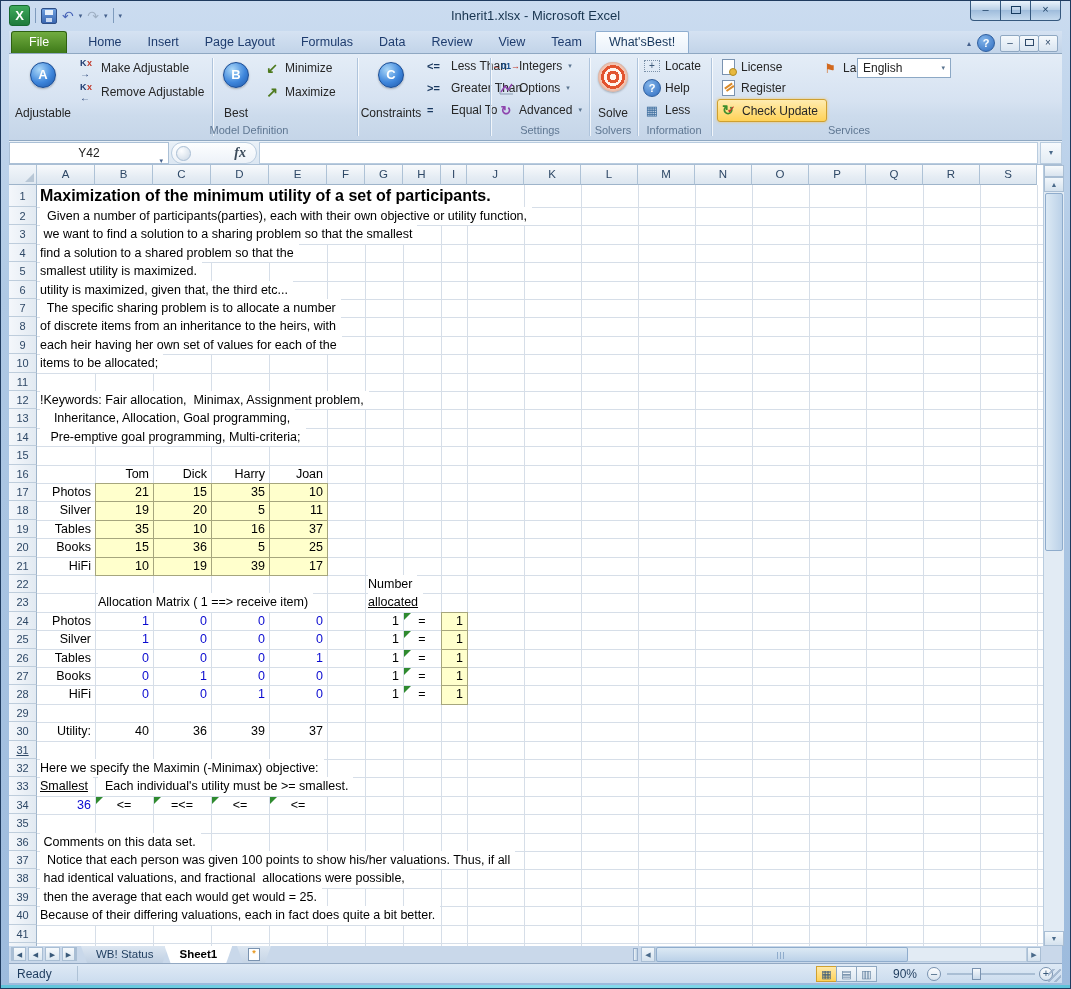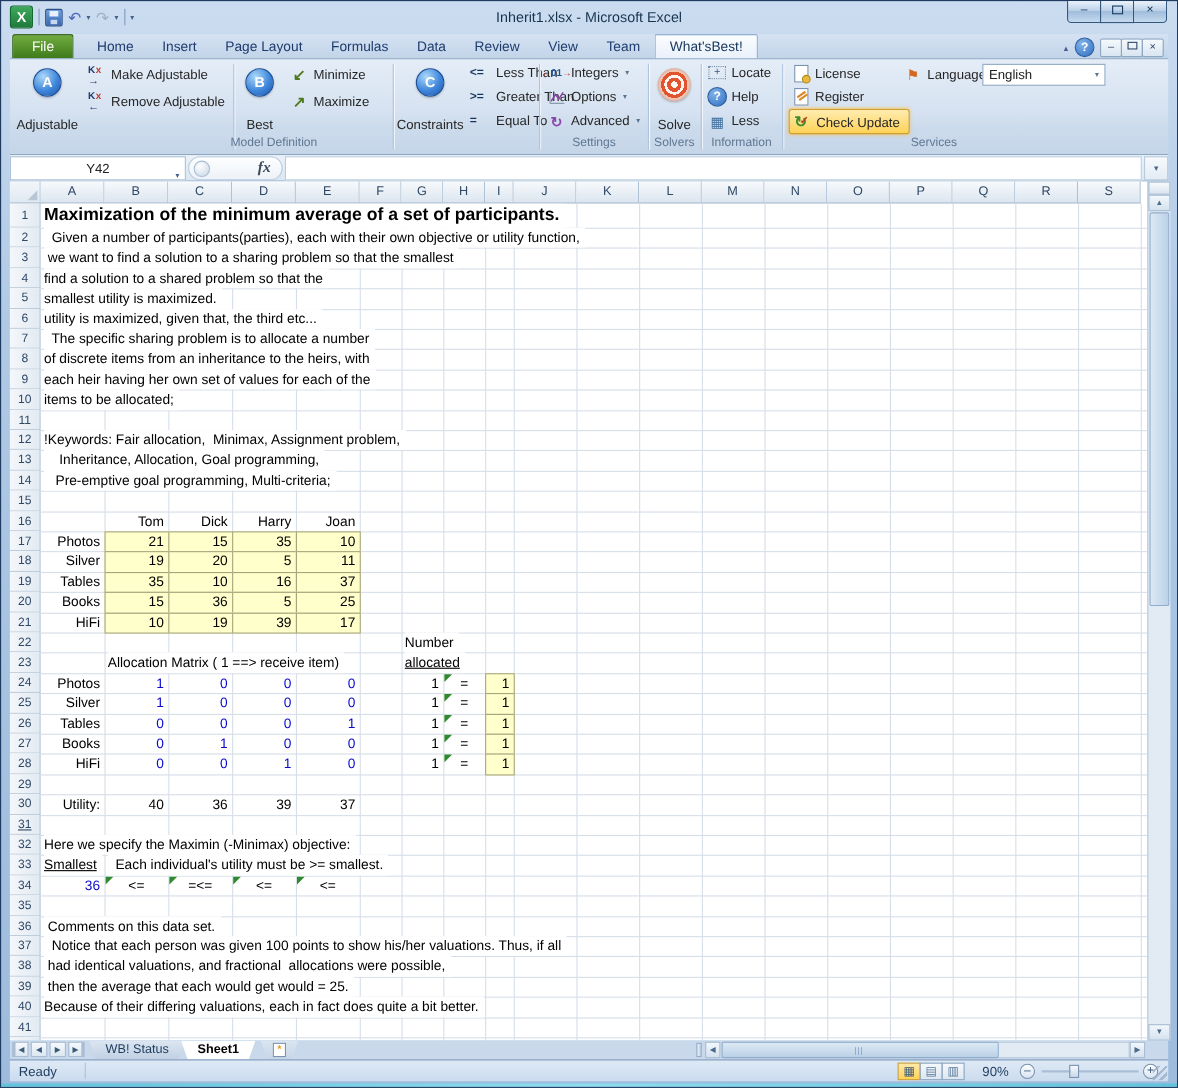--- a/index.html
+++ b/index.html
@@ -348,21 +348,21 @@
       <span class="chkic">
           <span class="cir">↻</span>
           <span class="chk">✓</span>
         </span>
       <span>Check Update</span>
     </div>
     <div class="smallbtn" style="left:812px;top:5px">
       <span class="ic16 flagic">⚑</span>
       <span>Language</span>
     </div>
-    <div class="dd" style="left:884px;top:4px;width:112px">
+    <div class="dd" style="left:848px;top:4px;width:94px">
       <span>English</span>
       <span class="caret">▾</span>
     </div>
     <div class="grplabel" style="left:704px;width:272px">Services</div>
   </div>
 
   <div class="formula">
     <div class="namebox">
       <span>Y42</span>
       <span class="nbcaret">▾</span>
@@ -521,21 +521,21 @@
         <div class="ycell" style="left: 232px; top: 353.2px; width: 59px; height: 19.4px;"></div>
         <div class="ycell" style="left: 58px; top: 371.6px; width: 59px; height: 19.4px;"></div>
         <div class="ycell" style="left: 116px; top: 371.6px; width: 59px; height: 19.4px;"></div>
         <div class="ycell" style="left: 174px; top: 371.6px; width: 59px; height: 19.4px;"></div>
         <div class="ycell" style="left: 232px; top: 371.6px; width: 59px; height: 19.4px;"></div>
         <div class="ycell" style="left: 404px; top: 426.8px; width: 27px; height: 19.4px;"></div>
         <div class="ycell" style="left: 404px; top: 445.2px; width: 27px; height: 19.4px;"></div>
         <div class="ycell" style="left: 404px; top: 463.6px; width: 27px; height: 19.4px;"></div>
         <div class="ycell" style="left: 404px; top: 482px; width: 27px; height: 19.4px;"></div>
         <div class="ycell" style="left: 404px; top: 500.4px; width: 27px; height: 19.4px;"></div>
-        <div class="cell a-l title" style="top: 0px; height: 22px; line-height: 22px; left: 3px;">Maximization of the minimum average of a set of participants.</div>
+        <div class="cell a-l title" style="top: 0px; height: 22px; line-height: 22px; left: 3px;">Maximization of the minimum utility of a set of participants.</div>
         <div class="cell a-l" style="top: 22px; height: 18.4px; line-height: 18.4px; left: 3px;">  Given a number of participants(parties), each with their own objective or utility function,</div>
         <div class="cell a-l" style="top: 40.4px; height: 18.4px; line-height: 18.4px; left: 3px;"> we want to find a solution to a sharing problem so that the smallest</div>
         <div class="cell a-l" style="top: 58.8px; height: 18.4px; line-height: 18.4px; left: 3px;">find a solution to a shared problem so that the</div>
         <div class="cell a-l" style="top: 77.2px; height: 18.4px; line-height: 18.4px; left: 3px;">smallest utility is maximized.</div>
         <div class="cell a-l" style="top: 95.6px; height: 18.4px; line-height: 18.4px; left: 3px;">utility is maximized, given that, the third etc...</div>
         <div class="cell a-l" style="top: 114px; height: 18.4px; line-height: 18.4px; left: 3px;">  The specific sharing problem is to allocate a number</div>
         <div class="cell a-l" style="top: 132.4px; height: 18.4px; line-height: 18.4px; left: 3px;">of discrete items from an inheritance to the heirs, with</div>
         <div class="cell a-l" style="top: 150.8px; height: 18.4px; line-height: 18.4px; left: 3px;">each heir having her own set of values for each of the</div>
         <div class="cell a-l" style="top: 169.2px; height: 18.4px; line-height: 18.4px; left: 3px;">items to be allocated;</div>
         <div class="cell a-l" style="top: 206px; height: 18.4px; line-height: 18.4px; left: 3px;">!Keywords: Fair allocation,  Minimax, Assignment problem,</div>

